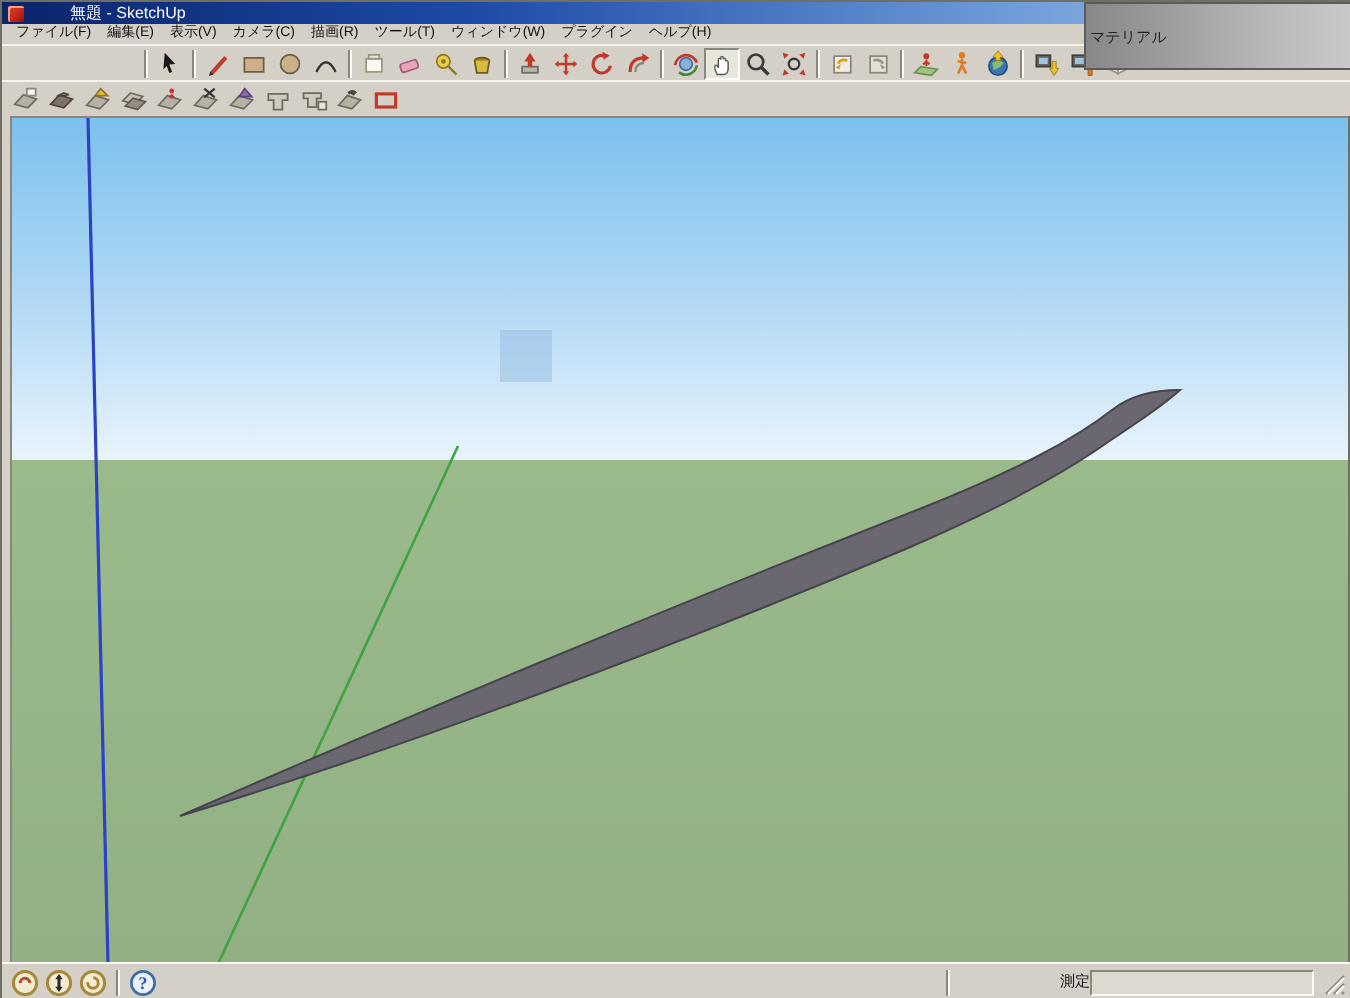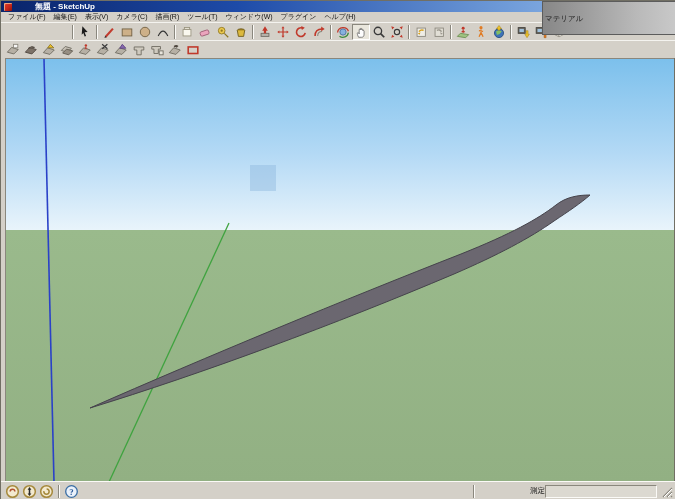--- a/index.html
+++ b/index.html
@@ -8,21 +8,21 @@
        -webkit-font-smoothing:none;}
   .screen{position:absolute;inset:0;border:1px solid #716f64;box-sizing:border-box;}
 
   
   .titlebar{position:absolute;top:0;left:0;width:675px;height:11px;
     background:linear-gradient(90deg,#0a246a 0%,#1e4ba8 35%,#6f9bd8 75%,#a6caf0 100%);
     display:flex;align-items:center;padding:0 3px;box-sizing:border-box;}
   .app-icon{width:8px;height:8px;margin-right:3px;border-radius:1px;
     background:linear-gradient(135deg,#e5402a 0%,#c2251a 60%,#8f1208 100%);
     box-shadow:inset 1px 1px 0 rgba(255,255,200,.55);flex:0 0 auto;}
-  .title-text{color:#fff;font-size:8px;font-weight:bold;line-height:11px;white-space:nowrap;padding-left:20px;}
+  .title-text{color:#fff;font-size:8px;font-weight:normal;line-height:11px;white-space:nowrap;padding-left:20px;}
 
   
   .material{position:absolute;top:0;left:541px;width:158px;height:11px;
     background:linear-gradient(90deg,#878787 0%,#b9b9b9 60%,#d2d2d2 100%);
     border:1px solid #5c5c5c;box-sizing:border-box;
     display:flex;align-items:center;padding:16px 2px;z-index:5;}
   .material-title{flex:1;font-size:7.5px;color:#222;line-height:9px;white-space:nowrap;overflow:hidden;}
   .material-close{width:9px;height:9px;background:#d4d0c8;flex:0 0 auto;
     border:1px solid;border-color:#fff #5a5a5a #5a5a5a #fff;box-sizing:border-box;}
   .material-close svg{width:100%;height:100%;display:block;}

